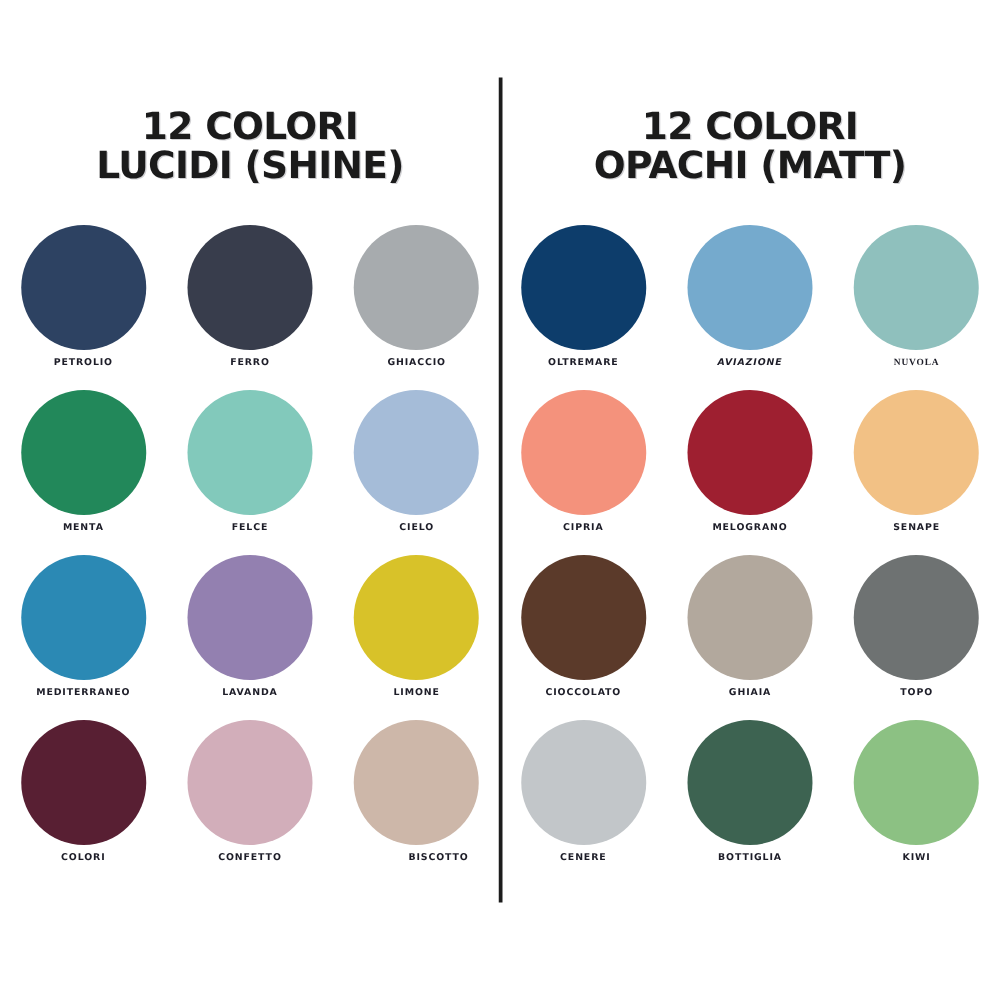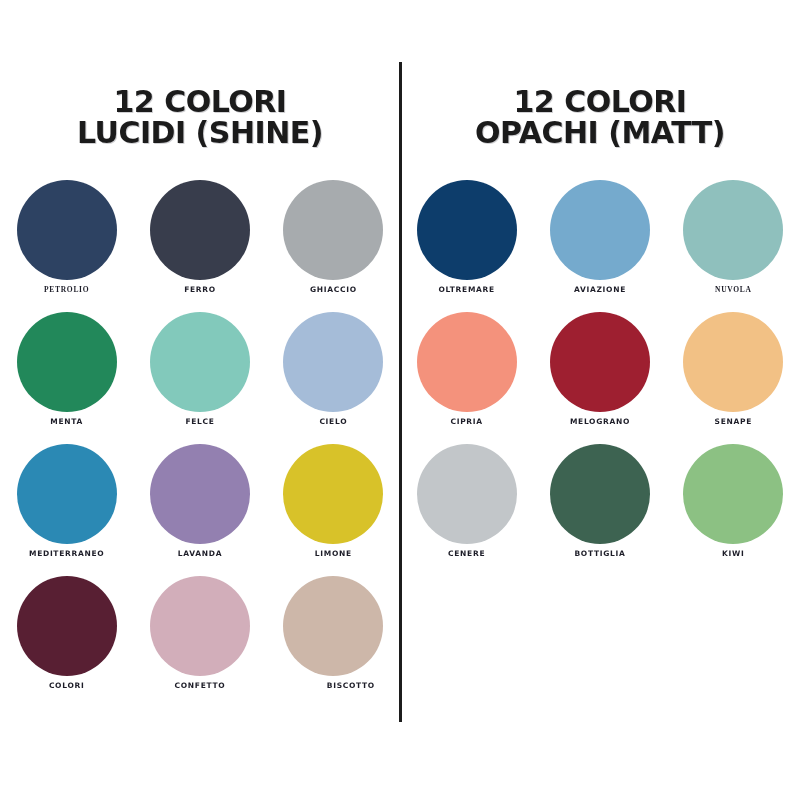--- a/index.html
+++ b/index.html
@@ -107,21 +107,21 @@
 
     <div class="panel">
       <div class="panel-title" style="color: rgb(27, 27, 27);">
         <span class="l1">12 COLORI</span>
         <span class="l2">LUCIDI (SHINE)</span>
       </div>
       <div class="grid">
         <div class="row">
           <div class="cell">
             <span class="swatch" style="background-color: rgb(45, 66, 98);"></span>
-            <span class="swatch-label" style="color: rgb(29, 29, 40); font-family: Liberation Serif, serif;">PETROLIO</span>
+            <span class="swatch-label" style="color: rgb(29, 29, 40);">PETROLIO</span>
           </div>
           <div class="cell">
             <span class="swatch" style="background-color: rgb(56, 61, 76);"></span>
             <span class="swatch-label" style="color: rgb(29, 29, 40);">FERRO</span>
           </div>
           <div class="cell">
             <span class="swatch" style="background-color: rgb(167, 171, 174);"></span>
             <span class="swatch-label" style="color: rgb(29, 29, 40);">GHIACCIO</span>
           </div>
         </div>
@@ -176,21 +176,21 @@
         <span class="l2">OPACHI (MATT)</span>
       </div>
       <div class="grid">
         <div class="row">
           <div class="cell">
             <span class="swatch" style="background-color: rgb(13, 61, 107);"></span>
             <span class="swatch-label" style="color: rgb(29, 29, 40);">OLTREMARE</span>
           </div>
           <div class="cell">
             <span class="swatch" style="background-color: rgb(117, 170, 205);"></span>
-            <span class="swatch-label" style="color: rgb(29, 29, 40);">AVIAZIONE</span>
+            <span class="swatch-label" style="color: rgb(29, 29, 40); font-style: italic;">AVIAZIONE</span>
           </div>
           <div class="cell">
             <span class="swatch" style="background-color: rgb(143, 192, 189);"></span>
             <span class="swatch-label" style="color: rgb(29, 29, 40); font-family: Liberation Serif, serif;">NUVOLA</span>
           </div>
         </div>
         <div class="row">
           <div class="cell">
             <span class="swatch" style="background-color: rgb(244, 146, 124);"></span>
             <span class="swatch-label" style="color: rgb(29, 29, 40);">CIPRIA</span>
@@ -199,20 +199,34 @@
             <span class="swatch" style="background-color: rgb(158, 31, 48);"></span>
             <span class="swatch-label" style="color: rgb(29, 29, 40);">MELOGRANO</span>
           </div>
           <div class="cell">
             <span class="swatch" style="background-color: rgb(242, 193, 133);"></span>
             <span class="swatch-label" style="color: rgb(29, 29, 40);">SENAPE</span>
           </div>
         </div>
         <div class="row">
           <div class="cell">
+            <span class="swatch" style="background-color: rgb(91, 58, 42);"></span>
+            <span class="swatch-label" style="color: rgb(29, 29, 40);">CIOCCOLATO</span>
+          </div>
+          <div class="cell">
+            <span class="swatch" style="background-color: rgb(178, 168, 157);"></span>
+            <span class="swatch-label" style="color: rgb(29, 29, 40);">GHIAIA</span>
+          </div>
+          <div class="cell">
+            <span class="swatch" style="background-color: rgb(110, 114, 114);"></span>
+            <span class="swatch-label" style="color: rgb(29, 29, 40);">TOPO</span>
+          </div>
+        </div>
+        <div class="row">
+          <div class="cell">
             <span class="swatch" style="background-color: rgb(194, 198, 201);"></span>
             <span class="swatch-label" style="color: rgb(29, 29, 40);">CENERE</span>
           </div>
           <div class="cell">
             <span class="swatch" style="background-color: rgb(61, 99, 81);"></span>
             <span class="swatch-label" style="color: rgb(29, 29, 40);">BOTTIGLIA</span>
           </div>
           <div class="cell">
             <span class="swatch" style="background-color: rgb(140, 193, 131);"></span>
             <span class="swatch-label" style="color: rgb(29, 29, 40);">KIWI</span>

